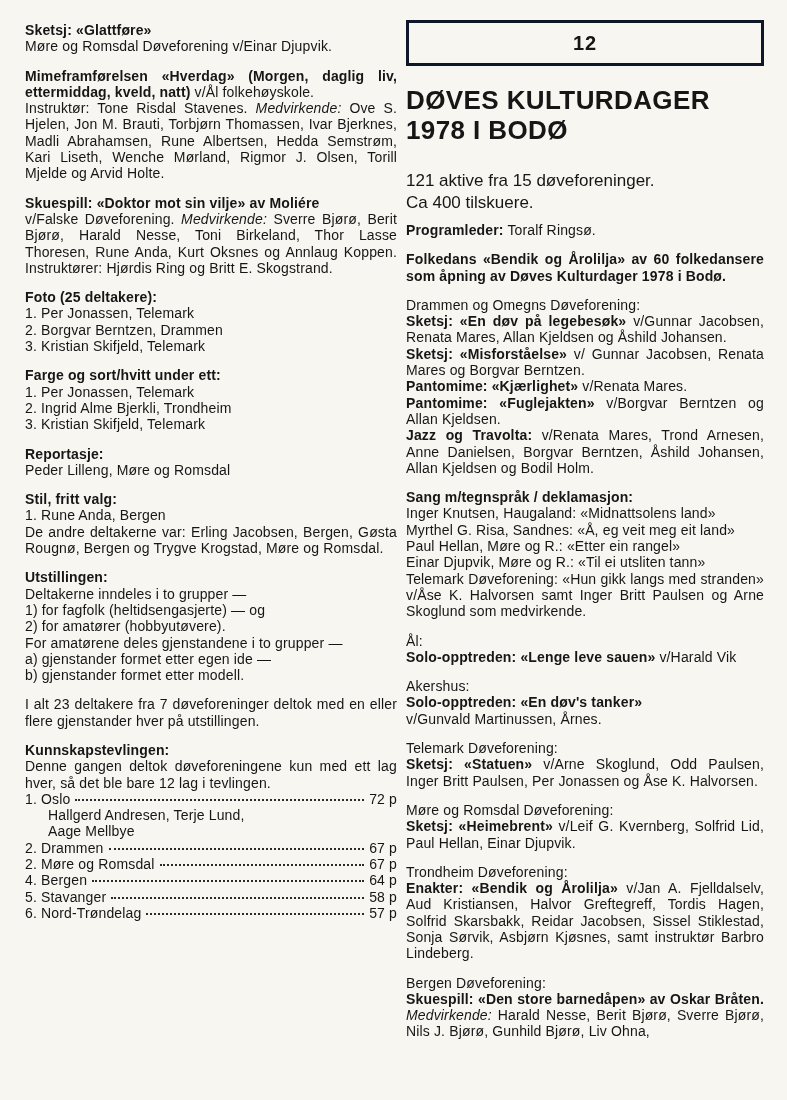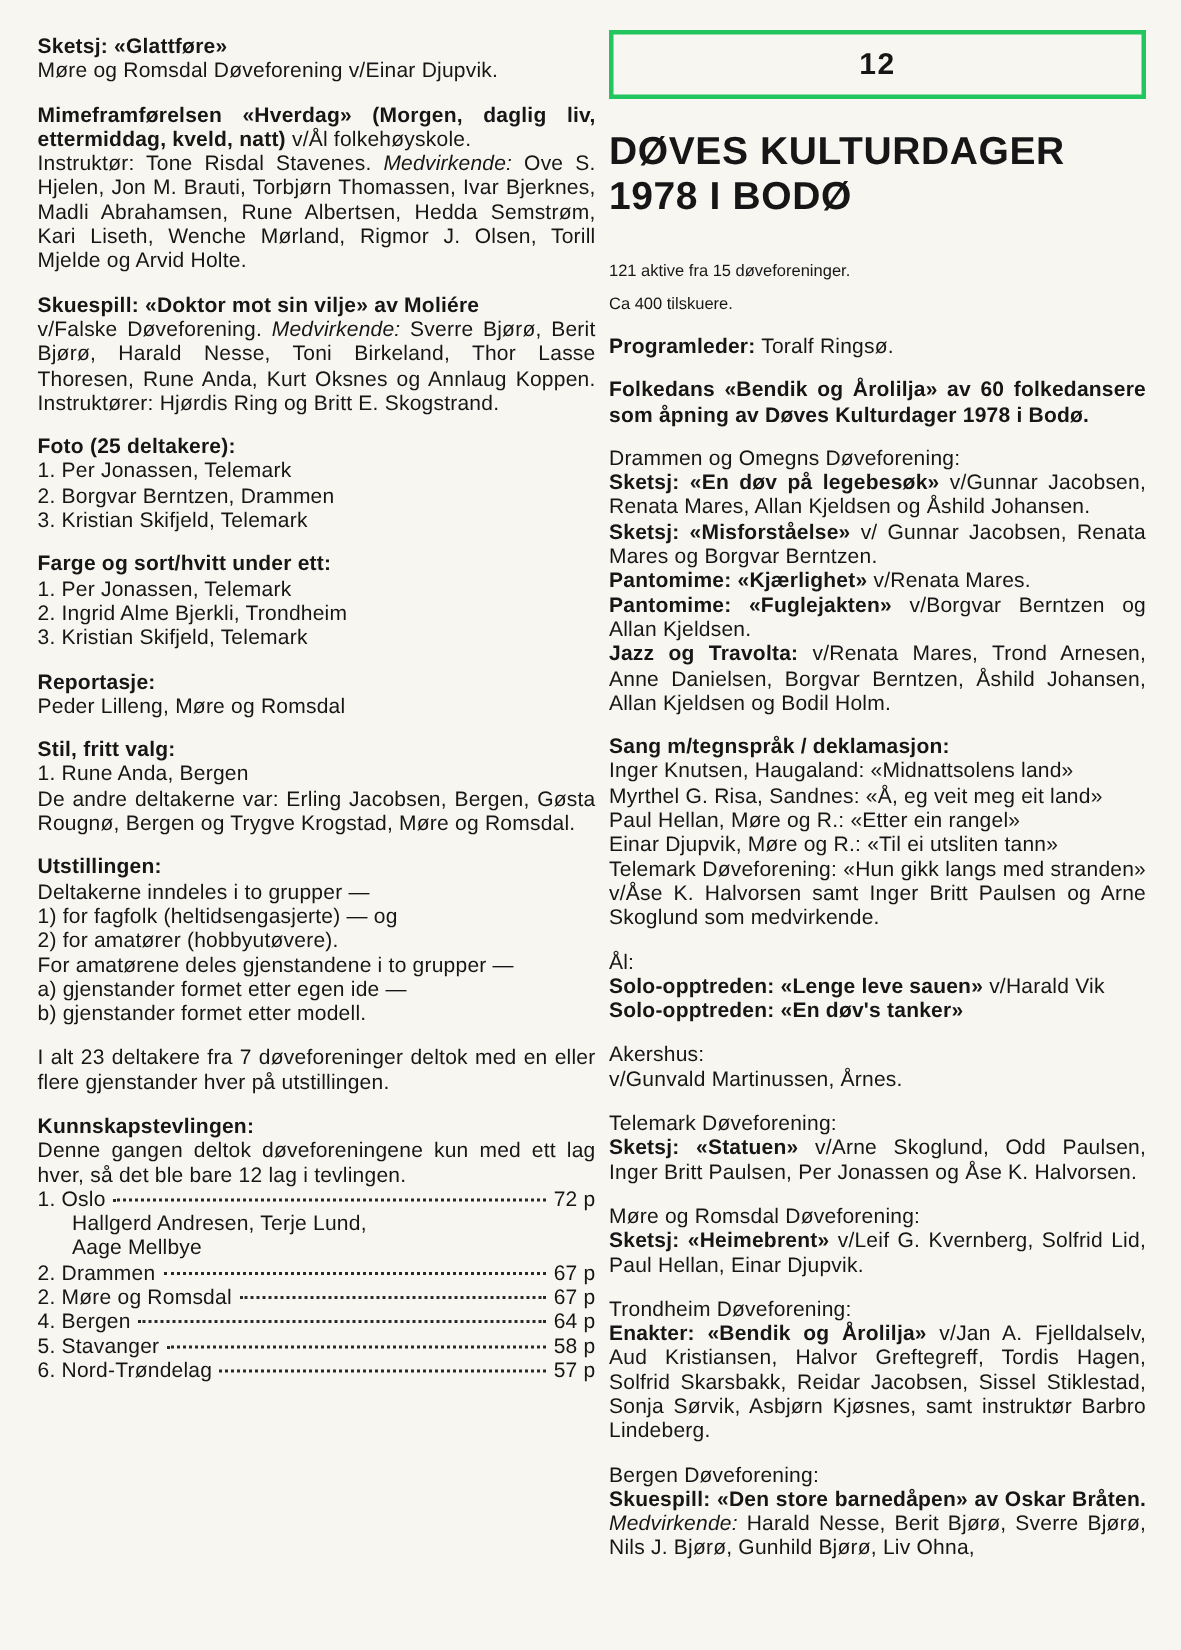--- a/index.html
+++ b/index.html
@@ -20,37 +20,37 @@
     font-size:14px;
     line-height:16.3px;
     text-align:justify;
     letter-spacing:0.15px;
   }
   .blk.mt{margin-top:13px;}
   .blk b{font-weight:bold;}
   .blk i{font-style:italic;}
 
   .pagenum-box{
-    border:3px solid #22c55e;
+    border:3px solid #0f172a;
     height:40px;
     display:flex;align-items:center;justify-content:center;
     margin-bottom:19px;
     background:transparent;
   }
   .pagenum-box span{font-size:20px;font-weight:bold;letter-spacing:1px;}
 
   .title{
     font-size:26px;
     line-height:30px;
     font-weight:bold;
     margin:0 0 25px 0;
     letter-spacing:0.4px;
   }
   .subtitle{
-    font-size:11px;
+    font-size:17px;
     line-height:22px;
     margin:0 0 8px 0;
   }
 
   .result{
     display:flex;align-items:baseline;
     font-size:14px;line-height:16.3px;letter-spacing:0.15px;
   }
   .result .dots{
     flex:1;
@@ -147,22 +147,22 @@
         <p class="blk"><b>Pantomime: «Fuglejakten»</b><span> v/Borgvar Berntzen og Allan Kjeldsen.</span></p>
         <p class="blk"><b>Jazz og Travolta:</b><span> v/Renata Mares, Trond Arnesen, Anne Danielsen, Borgvar Berntzen, Åshild Johansen, Allan Kjeldsen og Bodil Holm.</span></p>
         <p class="blk mt"><b>Sang m/tegnspråk / deklamasjon:</b></p>
         <p class="blk"><span>Inger Knutsen, Haugaland: «Midnattsolens land»</span></p>
         <p class="blk"><span>Myrthel G. Risa, Sandnes: «Å, eg veit meg eit land»</span></p>
         <p class="blk"><span>Paul Hellan, Møre og R.: «Etter ein rangel»</span></p>
         <p class="blk"><span>Einar Djupvik, Møre og R.: «Til ei utsliten tann»</span></p>
         <p class="blk"><span>Telemark Døveforening: «Hun gikk langs med stranden» v/Åse K. Halvorsen samt Inger Britt Paulsen og Arne Skoglund som medvirkende.</span></p>
         <p class="blk mt"><span>Ål:</span></p>
         <p class="blk"><b>Solo-opptreden: «Lenge leve sauen»</b><span> v/Harald Vik</span></p>
+        <p class="blk mt"><span>Akershus:</span></p>
         <p class="blk"><b>Solo-opptreden: «En døv's tanker»</b></p>
-        <p class="blk mt"><span>Akershus:</span></p>
         <p class="blk"><span>v/Gunvald Martinussen, Årnes.</span></p>
         <p class="blk mt"><span>Telemark Døveforening:</span></p>
         <p class="blk"><b>Sketsj: «Statuen»</b><span> v/Arne Skoglund, Odd Paulsen, Inger Britt Paulsen, Per Jonassen og Åse K. Halvorsen.</span></p>
         <p class="blk mt"><span>Møre og Romsdal Døveforening:</span></p>
         <p class="blk"><b>Sketsj: «Heimebrent»</b><span> v/Leif G. Kvernberg, Solfrid Lid, Paul Hellan, Einar Djupvik.</span></p>
         <p class="blk mt"><span>Trondheim Døveforening:</span></p>
         <p class="blk"><b>Enakter: «Bendik og Årolilja»</b><span> v/Jan A. Fjelldalselv, Aud Kristiansen, Halvor Greftegreff, Tordis Hagen, Solfrid Skarsbakk, Reidar Jacobsen, Sissel Stiklestad, Sonja Sørvik, Asbjørn Kjøsnes, samt instruktør Barbro Lindeberg.</span></p>
         <p class="blk mt"><span>Bergen Døveforening:</span></p>
         <p class="blk"><b>Skuespill: «Den store barnedåpen» av Oskar Bråten.</b><span> </span><i>Medvirkende:</i><span> Harald Nesse, Berit Bjørø, Sverre Bjørø, Nils J. Bjørø, Gunhild Bjørø, Liv Ohna,</span></p>
       </div>

